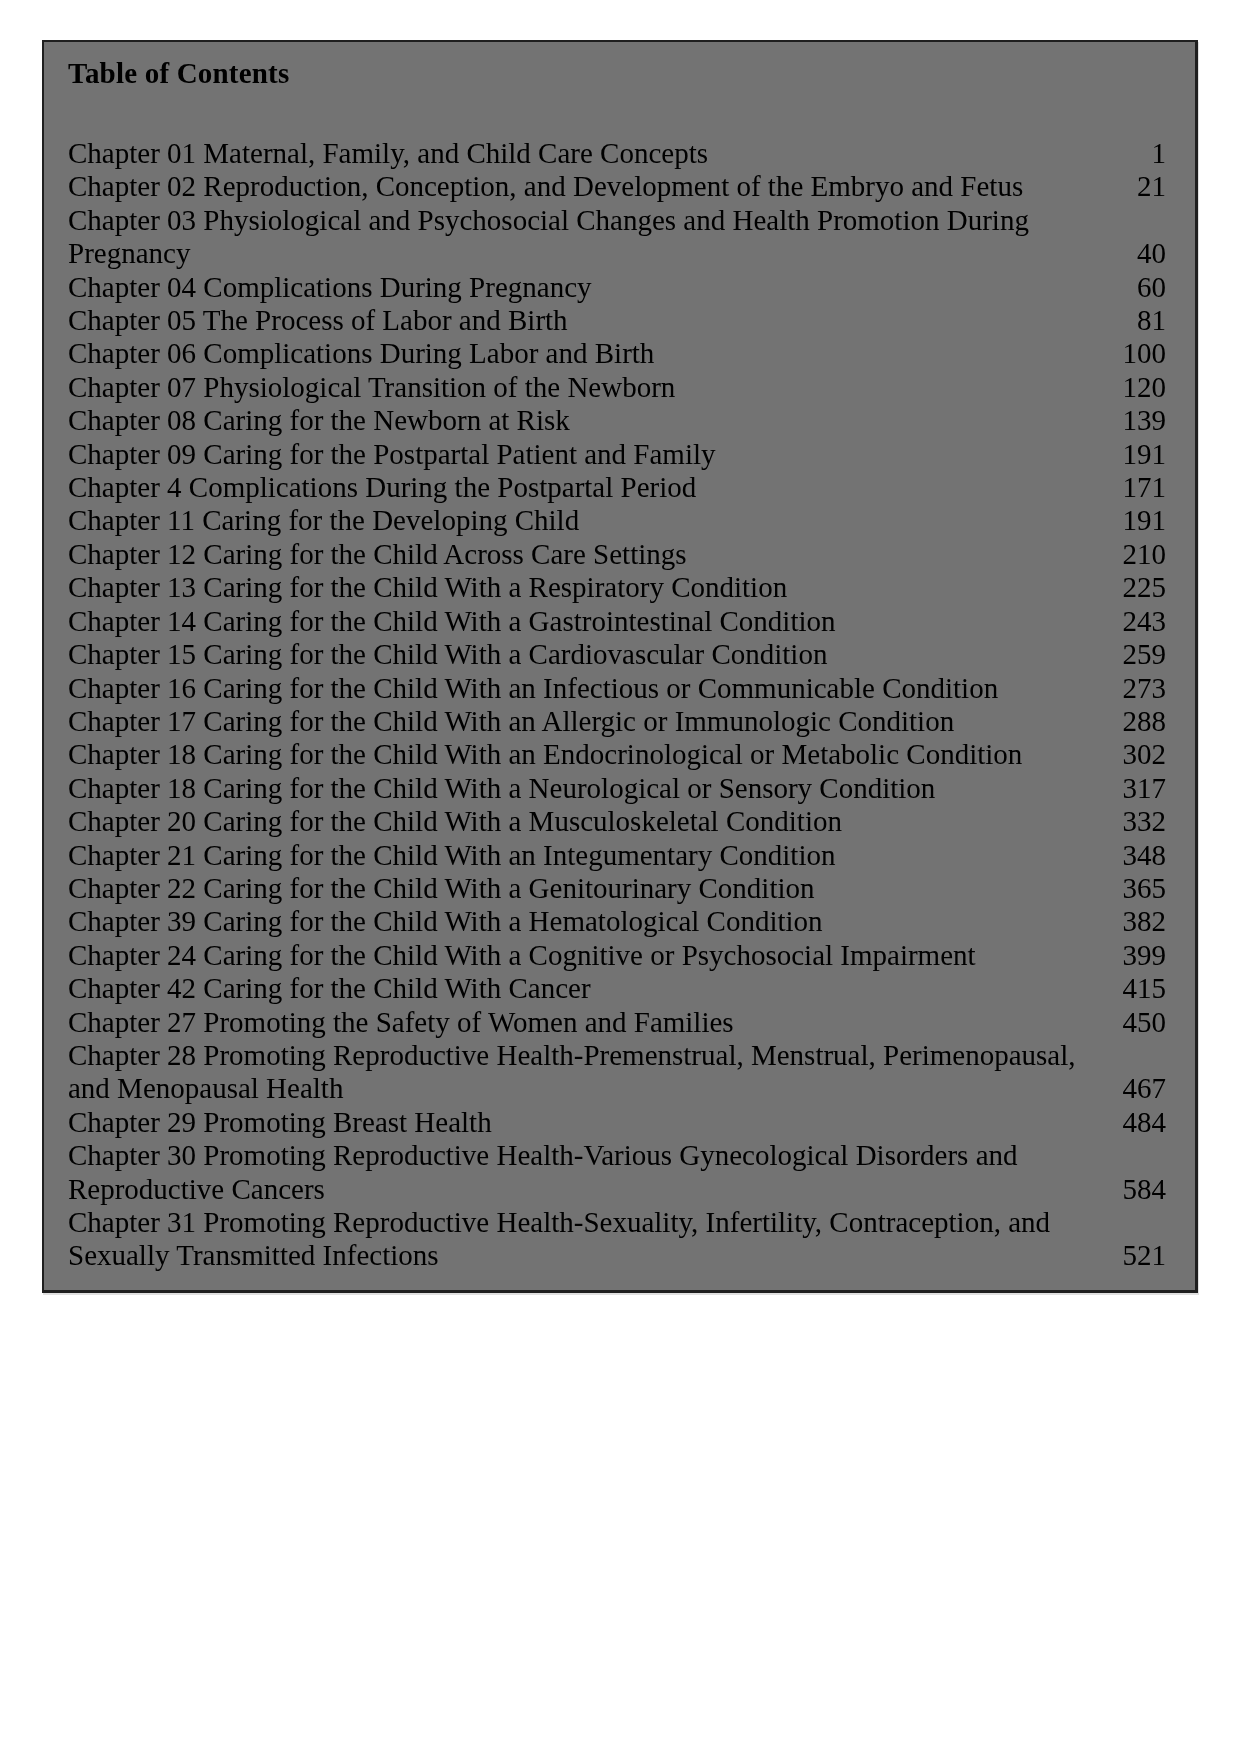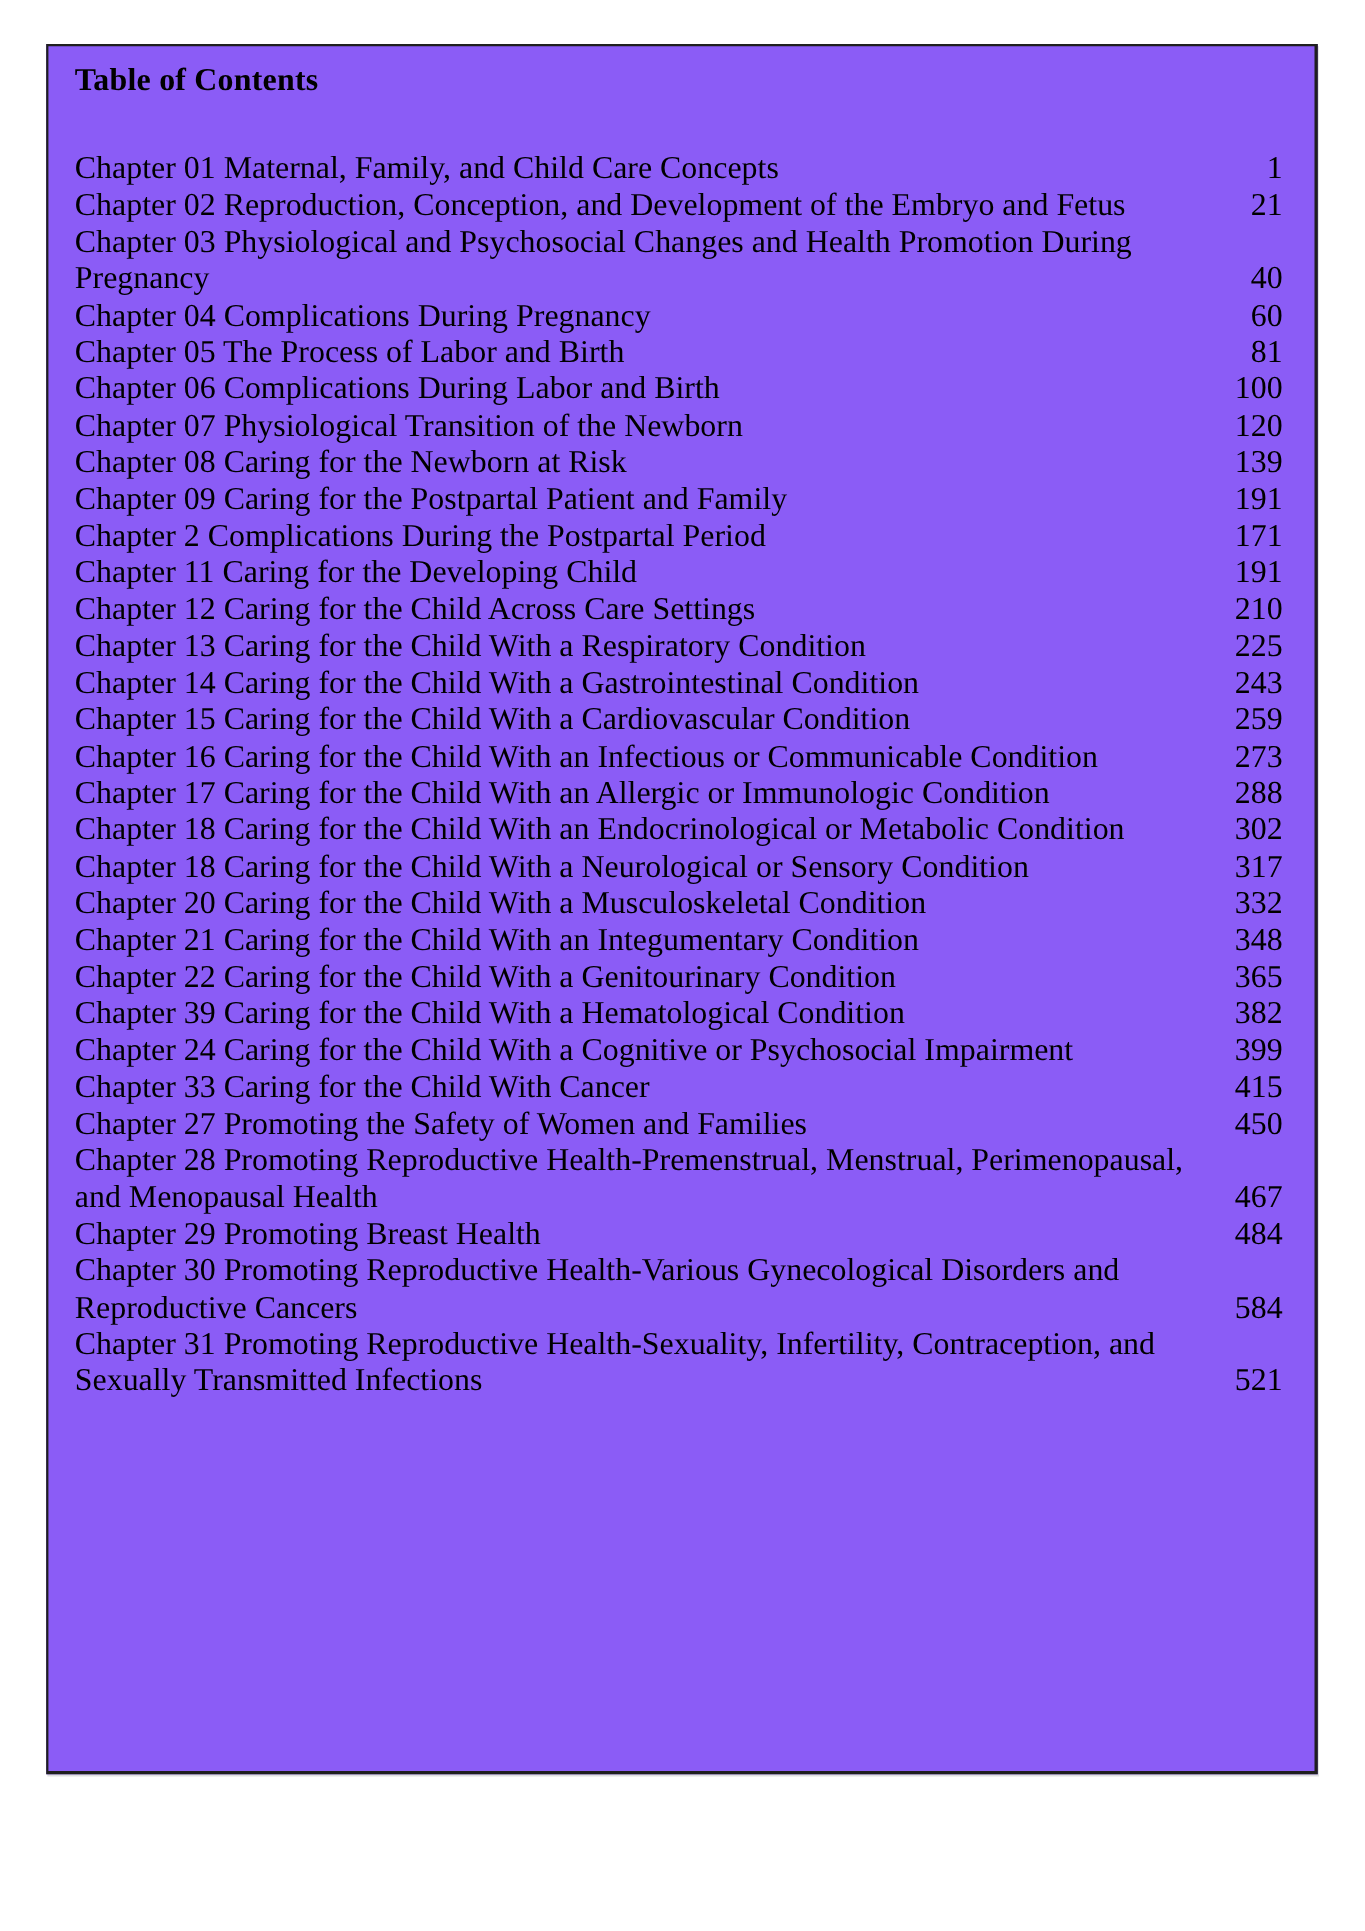--- a/index.html
+++ b/index.html
@@ -13,28 +13,28 @@
     position: relative;
     font-family: "Liberation Serif", "DejaVu Serif", serif;
     color: #000000;
     -webkit-font-smoothing: antialiased;
   }
   .frame {
     position: absolute;
     left: 42px;
     top: 40px;
     width: 1156px;
-    height: 1573px;
+    height: 1253px;
     box-sizing: border-box;
     border: 2px solid #1f1f1f;
     border-right-width: 3px;
     border-bottom-width: 3px;
     box-shadow: 1px 2px 0 rgba(0,0,0,0.12);
     padding: 14px 29px 0 24px;
-    background: #8b5cf6;
+    background: #737373;
     overflow: hidden;
   }
   .page-title {
     margin: 0;
     font-size: 29px;
     font-weight: bold;
     line-height: 34px;
     letter-spacing: 0.2px;
   }
   .toc {
@@ -106,21 +106,21 @@
     <span class="toc-label">Chapter 08 Caring for the Newborn at Risk</span>
     <span class="toc-page">139</span>
   </div>
 
   <div class="toc-row">
     <span class="toc-label">Chapter 09 Caring for the Postpartal Patient and Family</span>
     <span class="toc-page">191</span>
   </div>
 
   <div class="toc-row">
-    <span class="toc-label">Chapter 2 Complications During the Postpartal Period</span>
+    <span class="toc-label">Chapter 4 Complications During the Postpartal Period</span>
     <span class="toc-page">171</span>
   </div>
 
   <div class="toc-row">
     <span class="toc-label">Chapter 11 Caring for the Developing Child</span>
     <span class="toc-page">191</span>
   </div>
 
   <div class="toc-row">
     <span class="toc-label">Chapter 12 Caring for the Child Across Care Settings</span>
@@ -181,21 +181,21 @@
     <span class="toc-label">Chapter 39 Caring for the Child With a Hematological Condition</span>
     <span class="toc-page">382</span>
   </div>
 
   <div class="toc-row">
     <span class="toc-label">Chapter 24 Caring for the Child With a Cognitive or Psychosocial Impairment</span>
     <span class="toc-page">399</span>
   </div>
 
   <div class="toc-row">
-    <span class="toc-label">Chapter 33 Caring for the Child With Cancer</span>
+    <span class="toc-label">Chapter 42 Caring for the Child With Cancer</span>
     <span class="toc-page">415</span>
   </div>
 
 
   <div class="toc-row">
     <span class="toc-label">Chapter 27 Promoting the Safety of Women and Families</span>
     <span class="toc-page">450</span>
   </div>
 
   <div class="toc-row">

